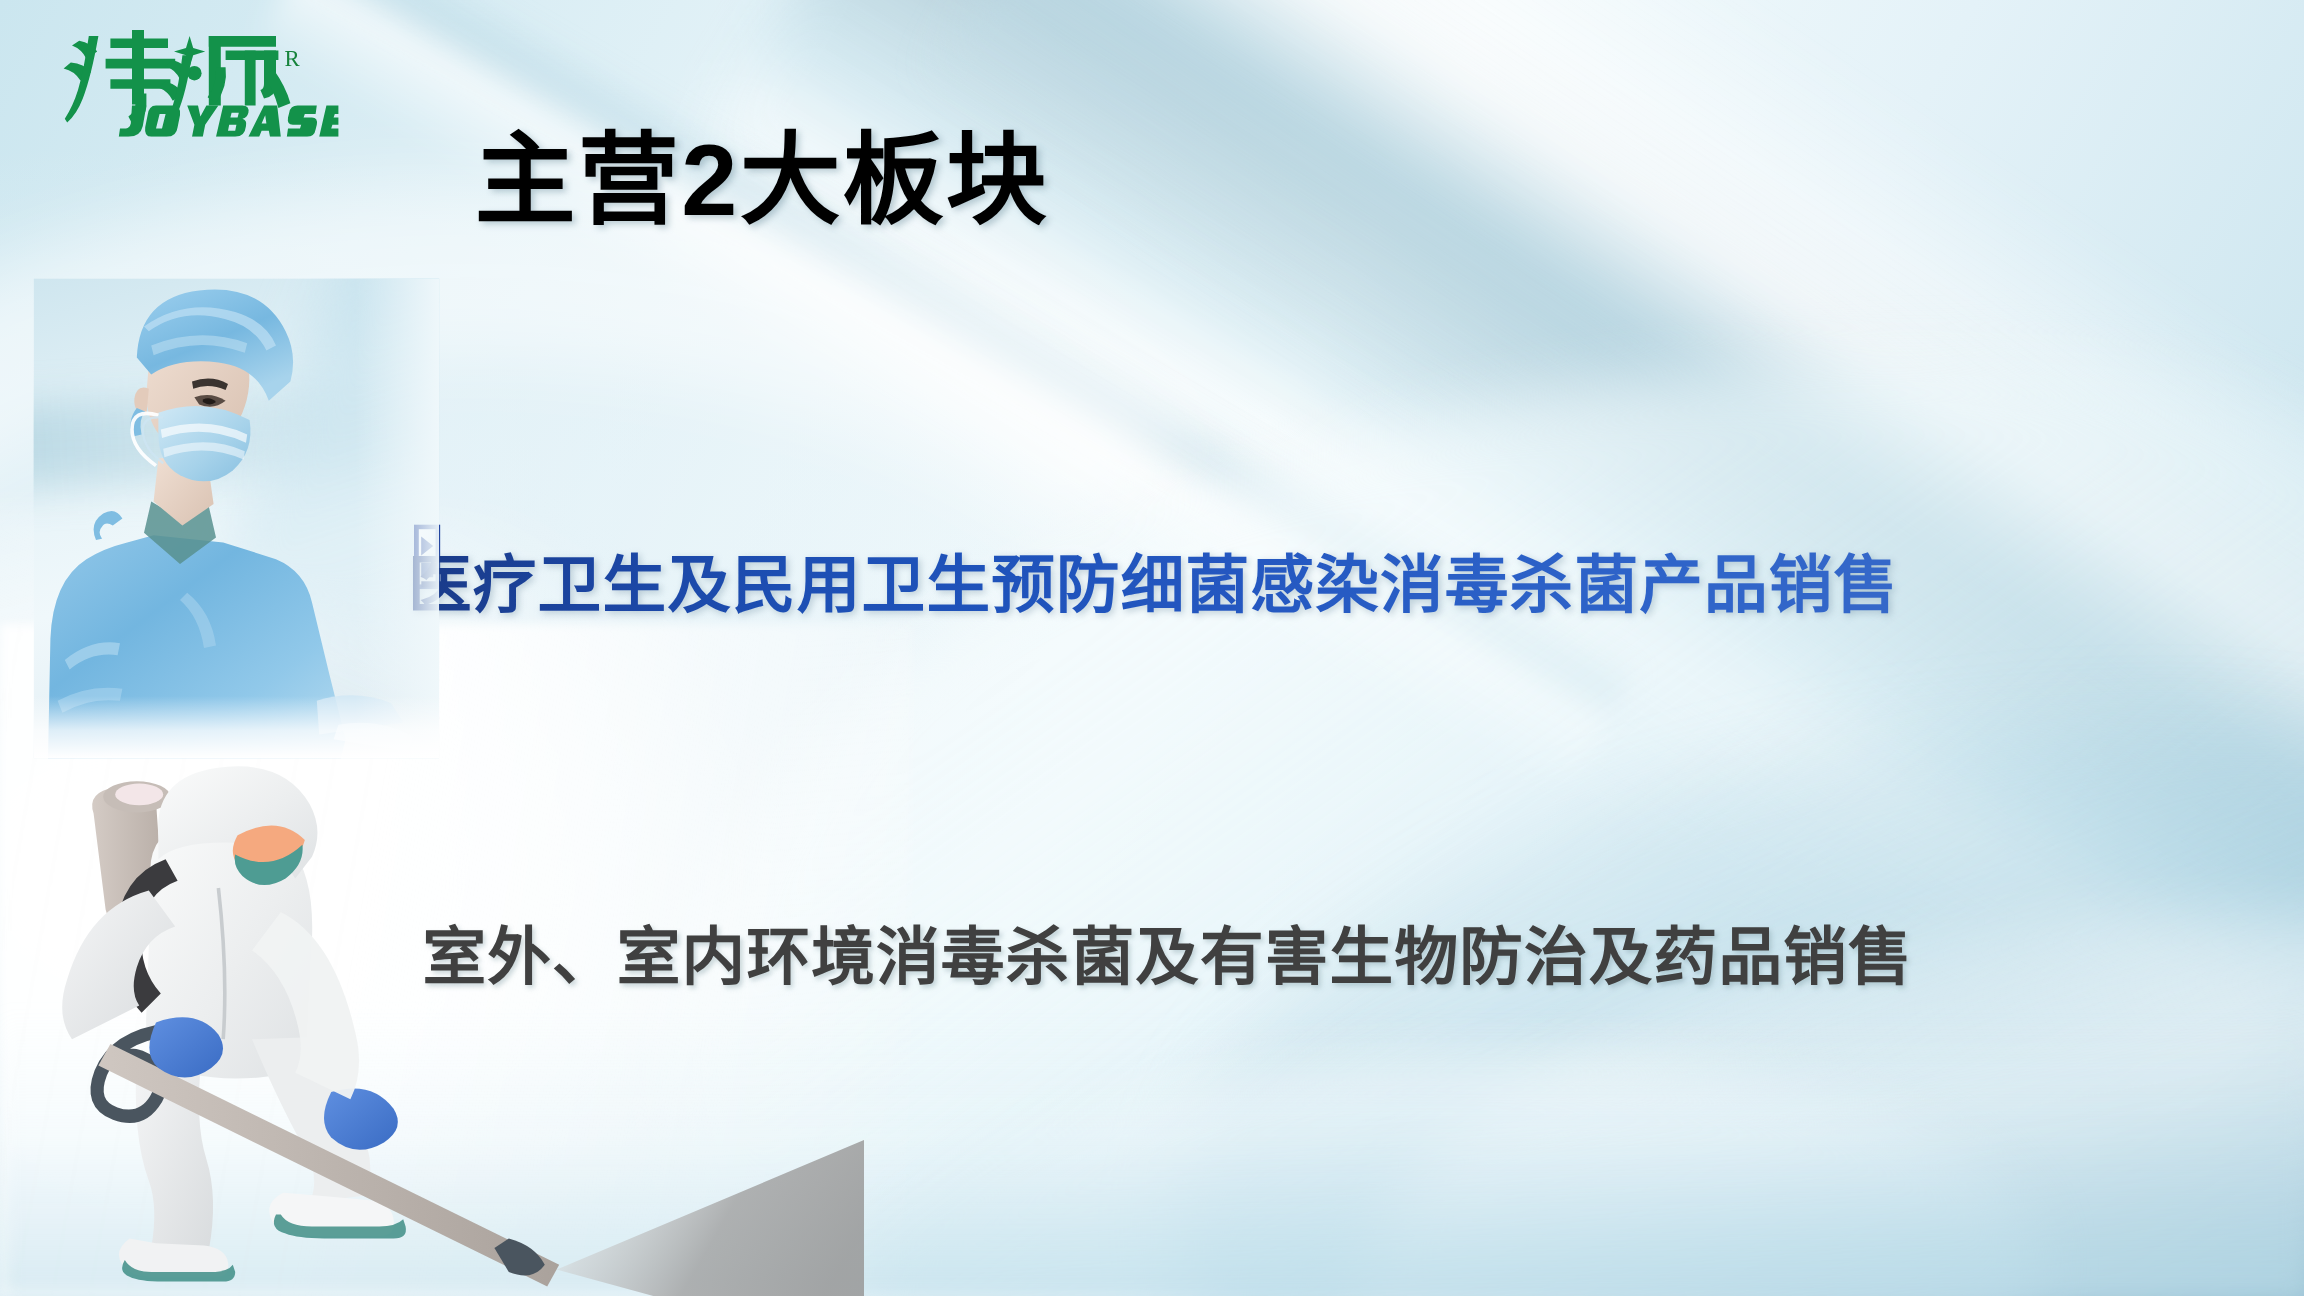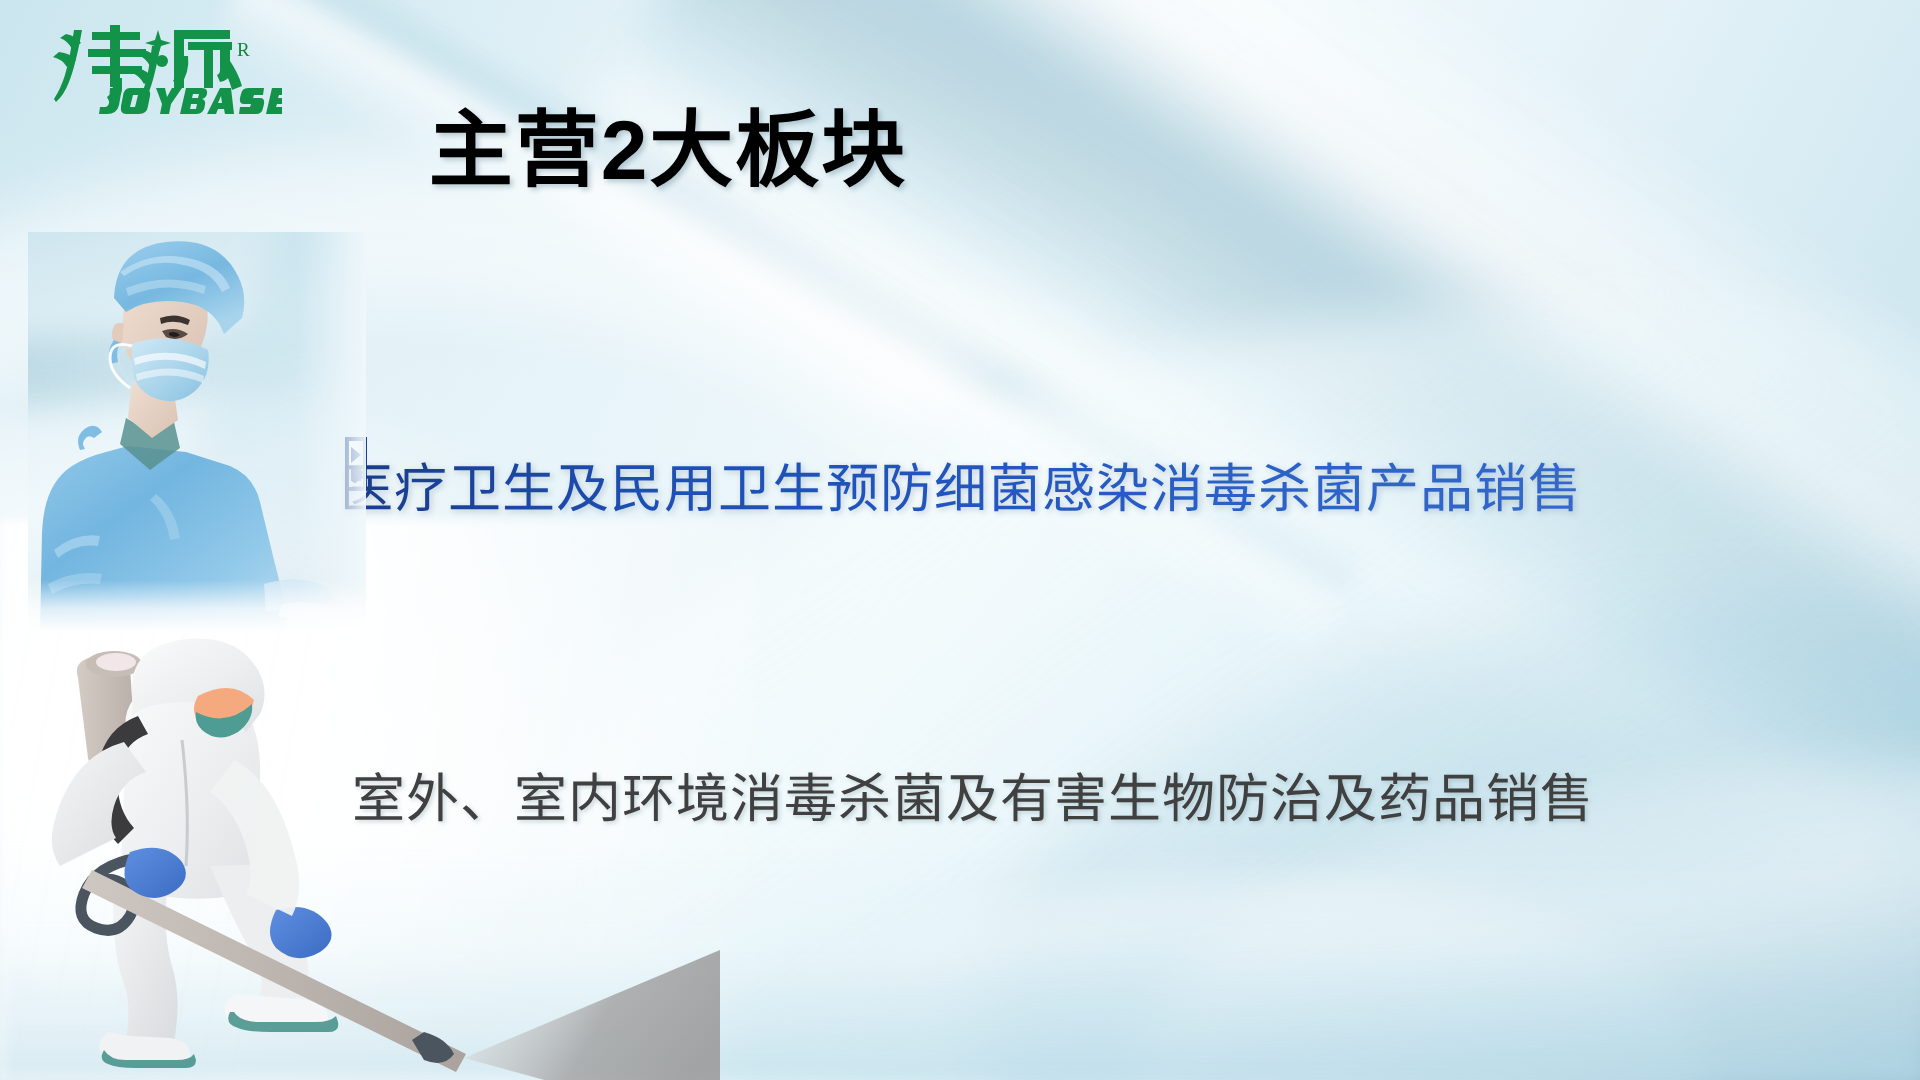--- a/index.html
+++ b/index.html
@@ -186,28 +186,27 @@
     left: 0; top: 108px;
     width: 1270px;
     text-align: center;
     font-size: 84px;
     font-weight: bold;
     letter-spacing: 2px;
     color: #000000;
     line-height: 1;
     text-shadow: 3px 3px 5px rgba(120,150,165,0.45);
     white-space: nowrap;
-    margin-left: 33px;
   }
 
   
   .line {
     position: absolute;
     font-size: 53px;
-    font-weight: normal;
+    font-weight: bold;
     letter-spacing: 1px;
     line-height: 1.1;
     white-space: nowrap;
   }
   .line-1 {
     left: 340px; top: 460px;
     background-image: linear-gradient(100deg,
       #1a3a86 0%,
       #1b44a0 12%,
       #1d4fb4 26%,

